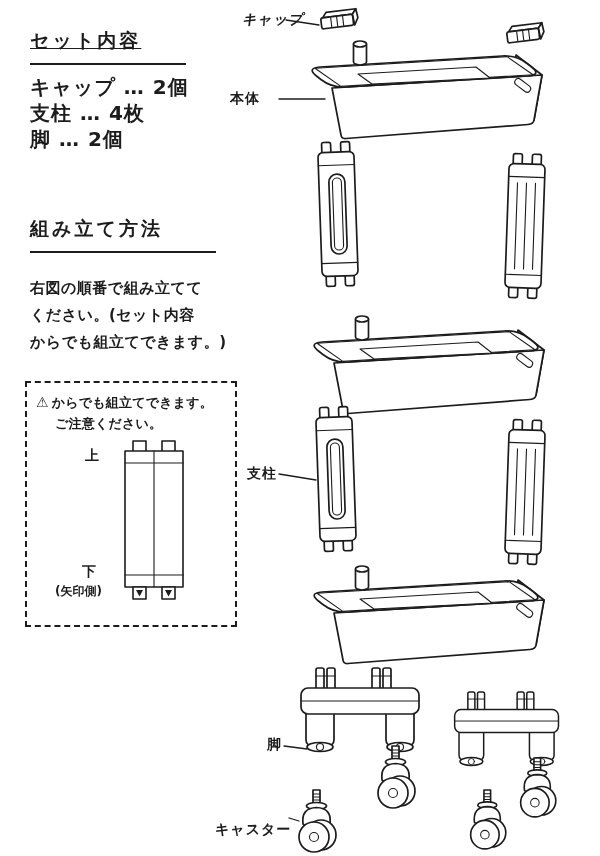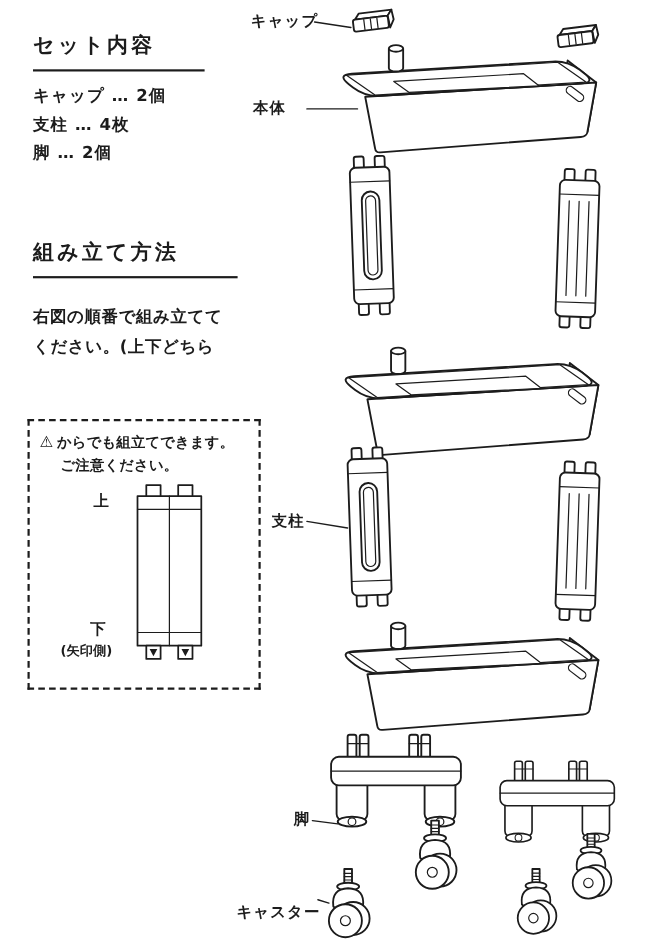--- a/index.html
+++ b/index.html
@@ -8,52 +8,53 @@
     width:600px; height:856px; position:relative; overflow:hidden;
     font-family:"DejaVu Sans","Liberation Sans",sans-serif;
     color:#1c1c1c;
   }
   .abs { position:absolute; }
   .h2 {
     font-size:19px; font-weight:700; letter-spacing:3px;
     padding-bottom:9px; border-bottom:2.5px solid #1c1c1c;
   }
   .list-item {
-    font-size:15px; font-weight:700; letter-spacing:1px; line-height:26px;
+    font-size:20px; font-weight:700; letter-spacing:1px; line-height:26px;
   }
   .para-line {
     font-size:15px; font-weight:700; letter-spacing:0.5px; line-height:27px;
   }
   .warning-box {
     border:2px dashed #1c1c1c; position:absolute;
   }
   .warn-line { font-size:13px; font-weight:700; line-height:21px; letter-spacing:0.2px; }
   .warn-icon { font-size:14px; margin-right:3px; }
   .mini-label { position:absolute; font-size:14px; font-weight:700; }
   .mini-sub { position:absolute; font-size:12px; font-weight:700; }
   .diagram { position:absolute; left:0; top:0; pointer-events:none; }
   .dg-label { position:absolute; font-size:14px; font-weight:700; letter-spacing:1px; white-space:nowrap; }
   .minipost-svg { position:absolute; }
 </style>
 </head>
 <body>
 
-<div class="abs h2" style="left:30px; top:28px; width:156px;">セット内容</div>
+<div class="abs h2" style="left:30px; top:28px; width:156px;text-decoration:underline;">セット内容</div>
 
 <div class="abs" style="left:30px; top:74px;">
   <div class="list-item">キャップ … 2個</div>
   <div class="list-item">支柱 … 4枚</div>
   <div class="list-item">脚 … 2個</div>
 </div>
 
 <div class="abs h2" style="left:30px; top:216px; width:186px;">組み立て方法</div>
 
 <div class="abs" style="left:30px; top:256px;margin-top:19px;">
   <div class="para-line">右図の順番で組み立てて</div>
-  <div class="para-line">ください。(上下どちら</div>
+  <div class="para-line">ください。(セット内容</div>
+  <div class="para-line">からでも組立てできます。)</div>
 </div>
 
 <div class="warning-box" style="left:25px; top:381px; width:212px; height:246px;">
   <div class="warn-line abs" style="left:9px; top:9px;">
     <span class="warn-icon">⚠</span><span>からでも組立てできます。</span>
   </div>
   <div class="warn-line abs" style="left:28px; top:30px;">ご注意ください。</div>
 
   <div class="mini-label" style="left:58px; top:64px;">上</div>
   <div class="mini-label" style="left:55px; top:180px;">下</div>
@@ -66,21 +67,21 @@
     <line x1="35" y1="12" x2="35" y2="148" fill="none" stroke-width="1.1"></line>
     <line x1="6" y1="24" x2="64" y2="24" fill="none" stroke-width="1.1"></line>
     <line x1="6" y1="136" x2="64" y2="136" fill="none" stroke-width="1.1"></line>
     <rect x="14" y="148" width="13" height="12"></rect>
     <rect x="43" y="148" width="13" height="12"></rect>
     <polygon points="17,151 24,151 20.5,157.5" fill="#1c1c1c" stroke="none"></polygon>
     <polygon points="46,151 53,151 49.5,157.5" fill="#1c1c1c" stroke="none"></polygon>
   </svg>
 </div>
 
-<div class="dg-label" style="left:228px; top:11px;">キャップ</div>
+<div class="dg-label" style="left:242px; top:11px;font-style:italic;">キャップ</div>
 <div class="dg-label" style="left:230px; top:90px;">本体</div>
 <div class="dg-label" style="left:247px; top:465px;">支柱</div>
 <div class="dg-label" style="left:267px; top:736px;">脚</div>
 <div class="dg-label" style="left:215px; top:808px;margin-top:13px;">キャスター</div>
 
 <svg class="diagram" width="600" height="856" viewBox="0 0 600 856" stroke="#1c1c1c" fill="#ffffff" stroke-width="1.7" stroke-linejoin="round" stroke-linecap="round">
 
   <defs>
 
     <g id="part-bin">

